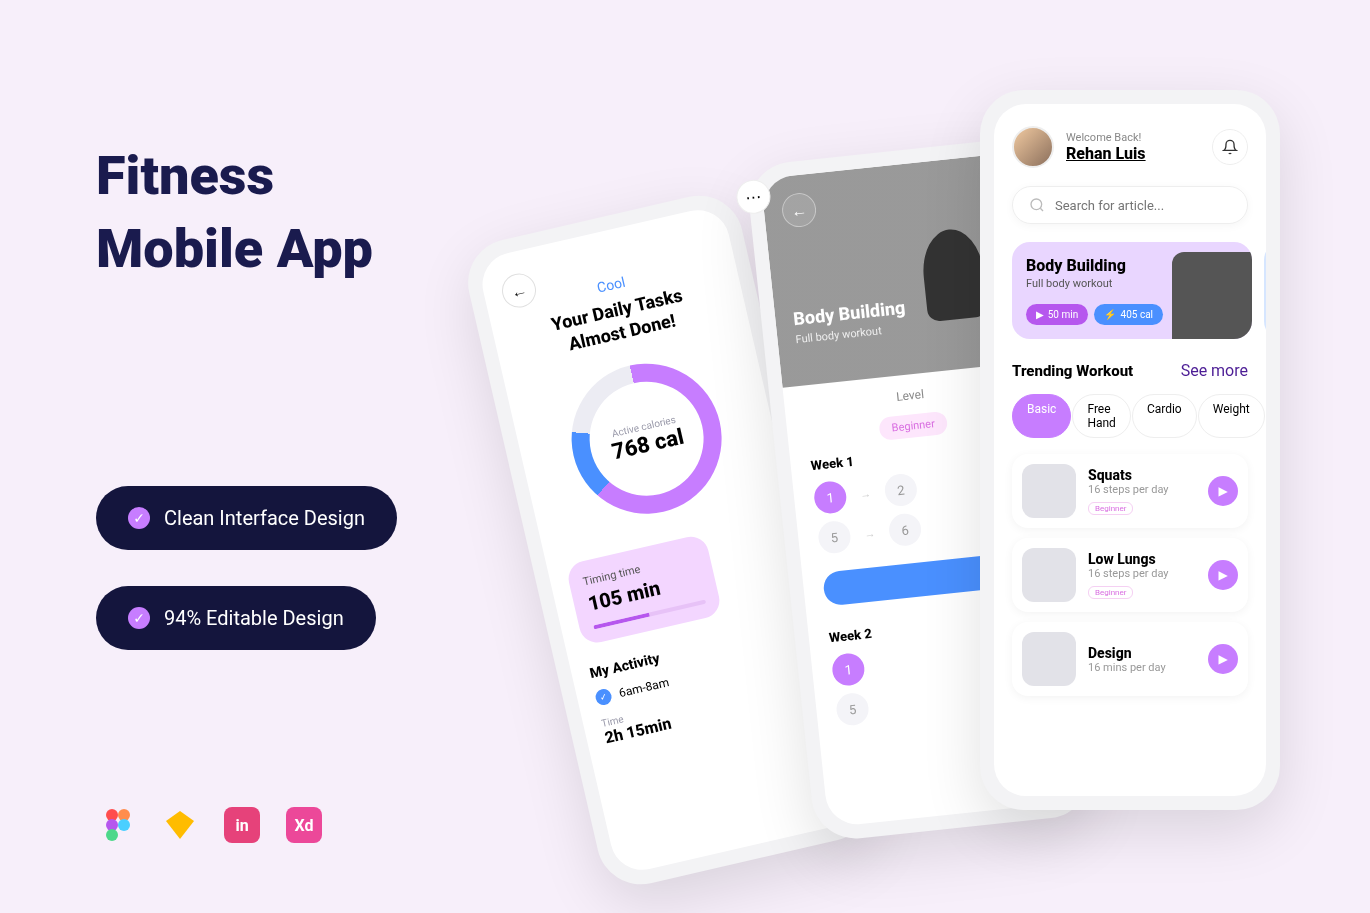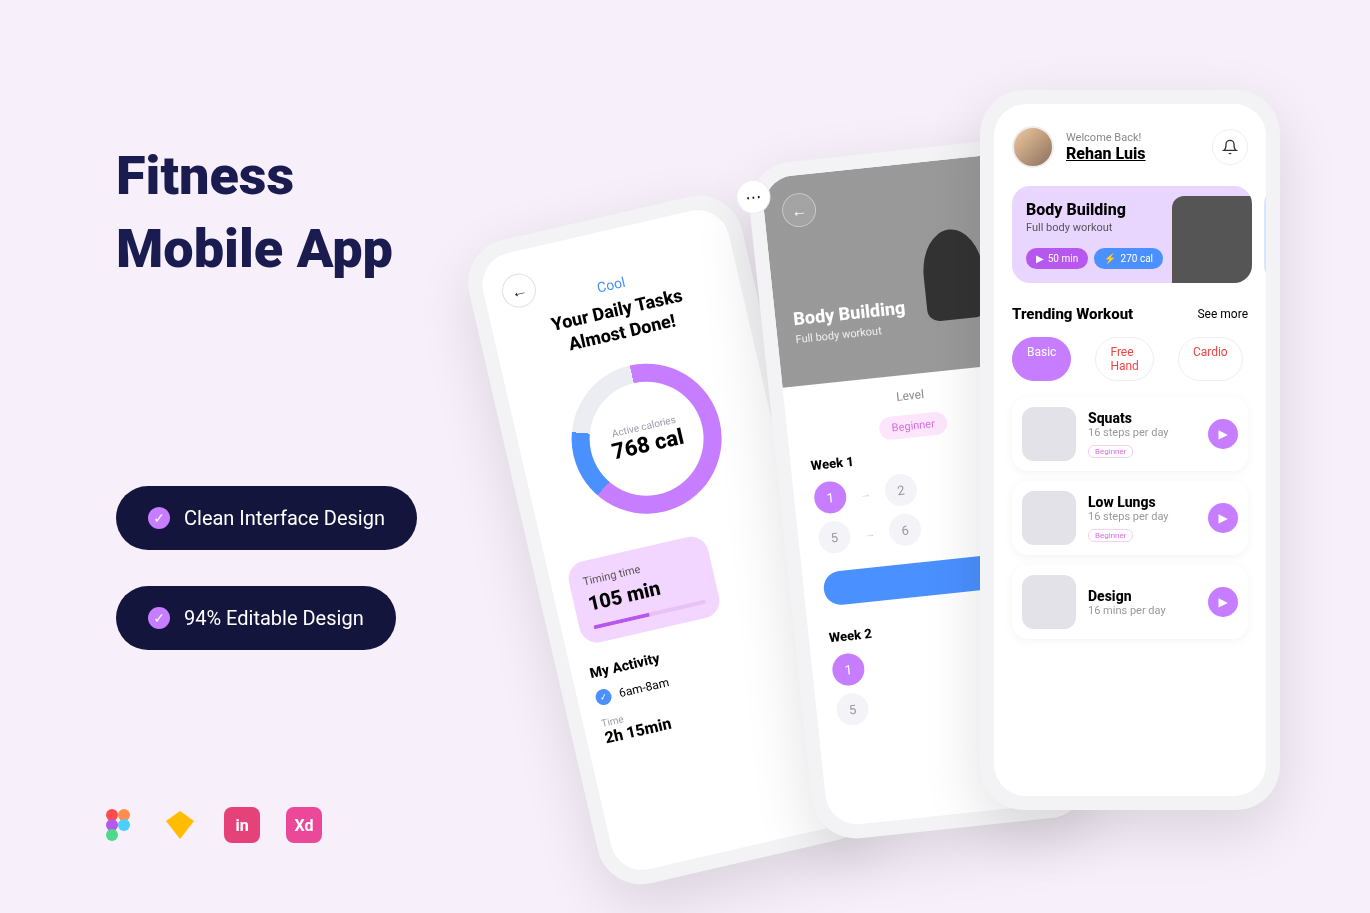--- a/index.html
+++ b/index.html
@@ -1,19 +1,19 @@
 <!DOCTYPE html>
 <html><head>
 <meta charset="utf-8">
 <style>
 * { margin: 0; padding: 0; box-sizing: border-box; font-family: -apple-system, BlinkMacSystemFont, 'Segoe UI', Roboto, sans-serif; }
 body { width: 1370px; height: 913px; background: #f7effa; position: relative; overflow: hidden; }
 
 
-.left-panel { position: absolute; left: 116px; top: 140px; width: 500px; }
+.left-panel { position: absolute; left: 96px; top: 140px; width: 500px; }
 .title { font-size: 54px; font-weight: 900; color: #1a1b4e; line-height: 1.35; }
 .pills { margin-top: 200px; display: flex; flex-direction: column; gap: 36px; align-items: flex-start; }
 .pill { background: #14153d; color: #fff; font-size: 20px; padding: 20px 32px; border-radius: 999px; display: flex; align-items: center; gap: 14px; }
 .pill-check { width: 22px; height: 22px; border-radius: 50%; background: #c77dff; display: inline-flex; align-items: center; justify-content: center; font-size: 14px; }
 .tools { position: absolute; left: 100px; bottom: 70px; display: flex; gap: 26px; align-items: center; }
 .tool-icon { width: 36px; height: 36px; border-radius: 8px; display: flex; align-items: center; justify-content: center; font-weight: 700; color: #fff; }
 
 
 .phones { position: absolute; right: 40px; top: 50px; width: 820px; height: 820px; }
 .phone { position: absolute; background: #f3f3f5; border-radius: 44px; box-shadow: 0 20px 60px rgba(0,0,0,0.12); padding: 14px; }
@@ -75,23 +75,23 @@
 .wcard h4 { font-size: 16px; font-weight: 800; }
 .wcard p { font-size: 11px; color: #555; margin-top: 2px; }
 .wcard .chips { display: flex; gap: 6px; margin-top: 14px; }
 .chip { font-size: 10px; color: #fff; padding: 5px 10px; border-radius: 999px; display: flex; align-items: center; gap: 4px; }
 .chip.pu { background: #b657ee; }
 .chip.bl { background: #4a90ff; }
 .wcard2 { background: #d6e6ff; width: 40px; }
 .wimg { position: absolute; right: -10px; top: 10px; width: 90px; height: 110px; background: #555; border-radius: 12px; }
 .section-row { display: flex; justify-content: space-between; align-items: center; margin-top: 22px; }
 .section-row h3 { font-size: 15px; font-weight: 800; }
-.section-row a { font-size: 12px; color: #000000; text-decoration: none; }
-.filters { display: flex; gap: 24px; margin-top: 14px; }
-.filter { font-size: 12px; padding: 7px 14px; border-radius: 999px; border: 1px solid #eee; color: #ef4444; }
+.section-row a { font-size: 16px; color: #4c1d95; text-decoration: none; }
+.filters { display: flex; gap: 1px; margin-top: 14px; }
+.filter { font-size: 12px; padding: 7px 14px; border-radius: 999px; border: 1px solid #eee; color: #000000; }
 .filter.active { background: #c77dff; color: #fff; border-color: #c77dff; }
 .wlist { margin-top: 16px; display: flex; flex-direction: column; gap: 10px; }
 .witem { display: flex; align-items: center; gap: 12px; background: #fff; border-radius: 16px; padding: 10px; box-shadow: 0 2px 10px rgba(0,0,0,0.05); }
 .wthumb { width: 54px; height: 54px; background: #e2e2e8; border-radius: 12px; flex-shrink: 0; }
 .witem .wi-t { font-size: 14px; font-weight: 800; }
 .witem .wi-s { font-size: 11px; color: #999; margin-top: 0; }
 .witem .wi-b { font-size: 8px; color: #d96ee1; border: 1px solid #f5d0f3; padding: 1px 6px; border-radius: 6px; display: inline-block; margin-top: 4px; }
 .play { margin-left: auto; width: 30px; height: 30px; border-radius: 50%; background: #c77dff; color: #fff; display: flex; align-items: center; justify-content: center; font-size: 12px; }
 </style>
 </head>
@@ -209,27 +209,34 @@
           <div class="welcome">Welcome Back!</div>
           <div class="uname">Rehan Luis</div>
         </div>
         <div class="bell">
           <svg width="16" height="16" viewBox="0 0 24 24" fill="none" stroke="#333" stroke-width="2">
               <path d="M18 8a6 6 0 0 0-12 0c0 7-3 9-3 9h18s-3-2-3-9"></path>
               <path d="M13.7 21a2 2 0 0 1-3.4 0"></path>
             </svg>
         </div>
       </div>
+      <div class="search">
+        <svg width="16" height="16" viewBox="0 0 24 24" fill="none" stroke="#bbb" stroke-width="2">
+            <circle cx="11" cy="11" r="8"></circle>
+            <line x1="21" y1="21" x2="17" y2="17"></line>
+          </svg>
+        <input placeholder="Search for article..." style="">
+      </div>
       <div class="card-row">
         <div class="wcard">
           <h4>Body Building</h4>
           <p>Full body workout</p>
           <div class="chips">
             <div class="chip pu">▶ <span>50 min</span></div>
-            <div class="chip bl">⚡ <span>270 cal</span></div>
+            <div class="chip bl">⚡ <span>405 cal</span></div>
           </div>
           <div class="wimg"></div>
         </div>
         <div class="wcard wcard2">
           
           
         </div>
       </div>
       <div class="section-row">
         <h3>Trending Workout</h3>

